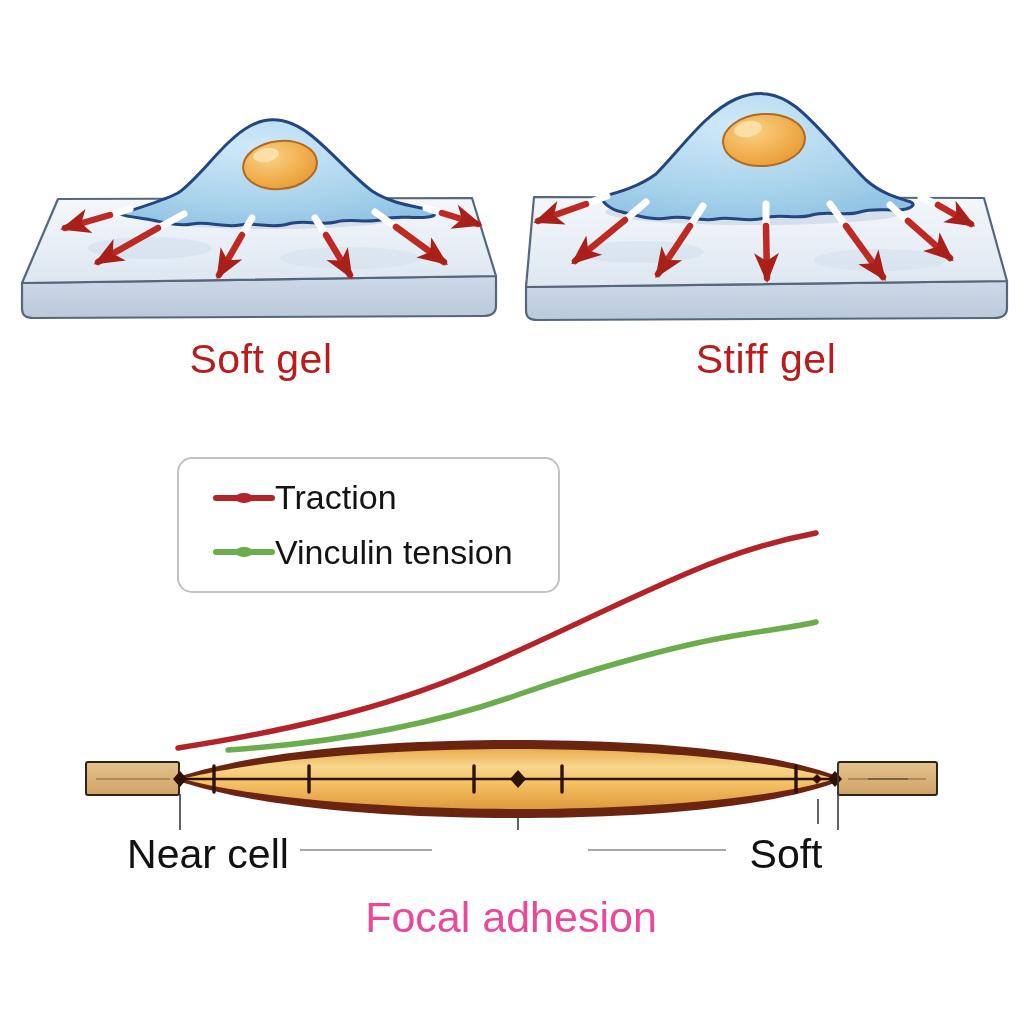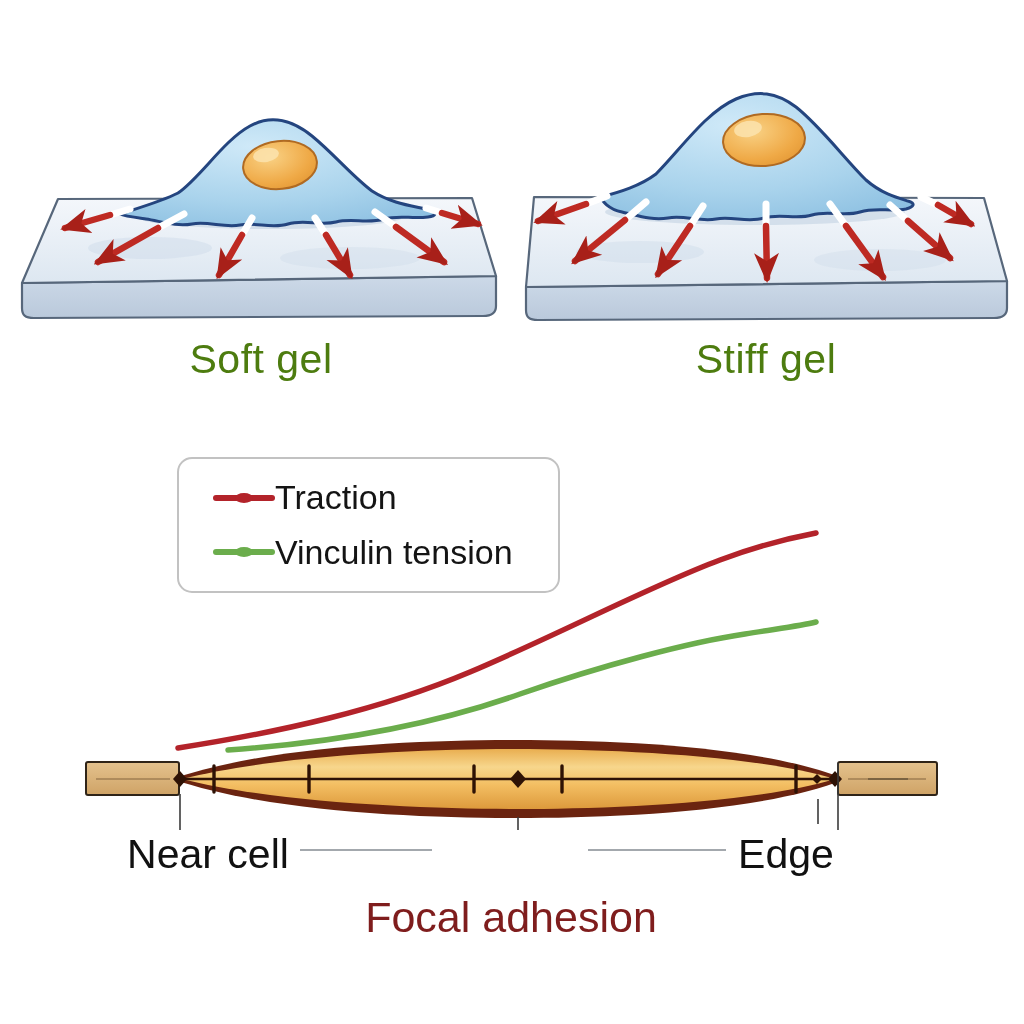--- a/index.html
+++ b/index.html
@@ -1,21 +1,21 @@
 <!DOCTYPE html>
 <html><head>
 <meta charset="utf-8">
 <style>
   html,body{margin:0;padding:0;background:#ffffff;}
   body{width:1024px;height:1024px;overflow:hidden;font-family:"Liberation Sans",sans-serif;}
   .figure{position:relative;width:1024px;height:1024px;background:#ffffff;}
   svg.art{position:absolute;left:0;top:0;width:1024px;height:1024px;display:block;}
 
   .gel-label{position:absolute;top:336px;transform:translateX(-50%);
-    font-size:41px;color:#4d7c0f;white-space:nowrap;letter-spacing:0.5px;}
+    font-size:41px;color:#b91c1c;white-space:nowrap;letter-spacing:0.5px;}
   .gel-label.soft{left:261px;}
   .gel-label.stiff{left:766px;}
 
   .legend{position:absolute;left:177px;top:457px;width:383px;height:136px;
     box-sizing:border-box;background:#ffffff;border:2px solid #c2c2c2;border-radius:15px;
     display:flex;flex-direction:column;justify-content:space-evenly;padding:4px 0 4px 34px;}
   .legend-item{display:flex;align-items:center;}
   .legend-swatch{position:relative;width:62px;height:6px;border-radius:3px;flex:0 0 auto;}
   .legend-dot{position:absolute;left:50%;top:50%;transform:translate(-50%,-50%);
     width:18px;height:10px;border-radius:50%;}
@@ -24,21 +24,21 @@
   .pos-label{position:absolute;top:831px;transform:translateX(-50%);
     font-size:41px;color:#111;white-space:nowrap;}
   .pos-label.near{left:208px;}
   .pos-label.middle{left:507px;}
   .pos-label.edge{left:786px;}
   .connector{position:absolute;top:849px;height:2px;background:#a3a8ad;}
   .connector.c1{left:300px;width:132px;}
   .connector.c2{left:588px;width:138px;}
 
   .fa-title{position:absolute;top:893px;left:511px;transform:translateX(-50%);
-    font-size:43px;color:#7f1d1d;white-space:nowrap;}
+    font-size:43px;color:#ec4899;white-space:nowrap;}
 </style>
 </head>
 <body>
 
 <div class="figure">
 
   <svg class="art" viewBox="0 0 1024 1024">
     <defs>
       <linearGradient id="slabTop" x1="0" y1="0" x2="0" y2="1">
         <stop offset="0" stop-color="#f4f7fb"></stop>
@@ -217,16 +217,16 @@
       <span class="legend-swatch" style="background: rgb(107, 173, 76);">
         <span class="legend-dot" style="background: rgb(107, 173, 76);"></span>
       </span>
       <span class="legend-label">Vinculin tension</span>
     </div>
   </div>
 
   <div class="pos-label near">Near cell</div>
   <div class="connector c1"></div>
   <div class="connector c2"></div>
-  <div class="pos-label edge">Edge</div>
+  <div class="pos-label edge">Soft</div>
 
   <div class="fa-title">Focal adhesion</div>
 </div>
 
 </body></html>

